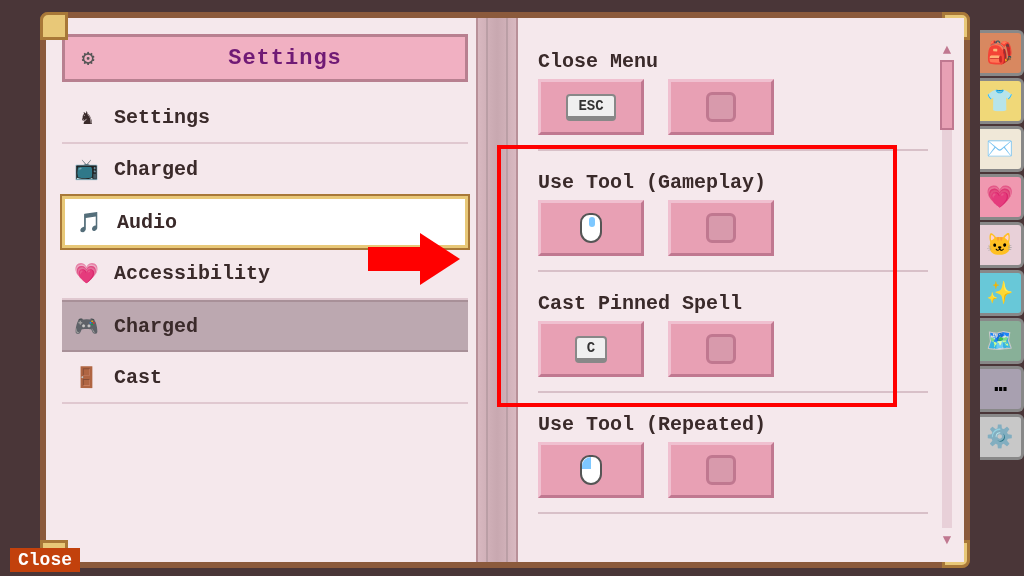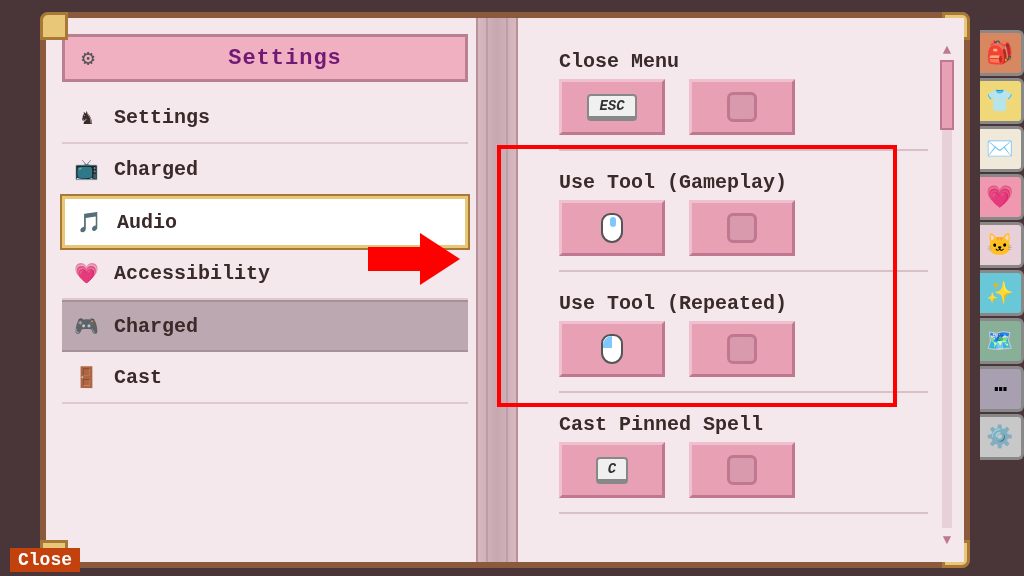--- a/index.html
+++ b/index.html
@@ -103,21 +103,20 @@
   }
   .menu-icon {
     width: 26px; height: 26px;
     display:flex; align-items:center; justify-content:center;
     font-size: 20px;
   }
   .right-content {
     position: absolute;
     left: 12px; right: 28px; top: 26px; bottom: 16px;
     overflow: hidden;
-    margin-left: 21px;
   }
   .binding-group {
     margin-bottom: 8px;
     padding: 6px 8px;
   }
   .binding-label {
     font-size: 20px;
     color: #3a2a2a;
     margin-bottom: 6px;
   }
@@ -139,21 +138,20 @@
   .key-chip {
     background: #f0f0f0;
     border: 2px solid #888;
     border-bottom-width: 5px;
     border-radius: 4px;
     padding: 2px 10px;
     font-size: 14px;
     color: #333;
     min-width: 30px;
     text-align:center;
-    font-style:italic;
   }
   .empty-chip {
     width: 30px; height: 30px;
     border: 3px solid #c07890;
     border-radius: 6px;
     background: #d89aac;
   }
   .mouse-glyph {
     width: 22px; height: 30px;
     background: #fff;
@@ -303,35 +301,35 @@
           <div class="binding-row">
             <div class="binding-btn">
               <span class="mouse-glyph hold"></span>
             </div>
             <div class="binding-btn">
               <span class="empty-chip"></span>
             </div>
           </div>
         </div>
         <div class="binding-group">
+          <div class="binding-label">Cast Pinned Spell</div>
+          <div class="binding-row">
+            <div class="binding-btn">
+              <span class="key-chip">C</span>
+            </div>
+            <div class="binding-btn">
+              <span class="empty-chip"></span>
+            </div>
+          </div>
+        </div>
+        <div class="binding-group">
           <div class="binding-label">Use Tool (Repeated)</div>
           <div class="binding-row">
             <div class="binding-btn">
               <span class="mouse-glyph left"></span>
-            </div>
-            <div class="binding-btn">
-              <span class="empty-chip"></span>
-            </div>
-          </div>
-        </div>
-        <div class="binding-group">
-          <div class="binding-label">Cast Pinned Spell</div>
-          <div class="binding-row">
-            <div class="binding-btn">
-              <span class="key-chip">C</span>
             </div>
             <div class="binding-btn">
               <span class="empty-chip"></span>
             </div>
           </div>
         </div>
       </div>
     <div class="scrollbar">
       <div class="scroll-arrow">▲</div>
       <div class="scroll-track"></div>

